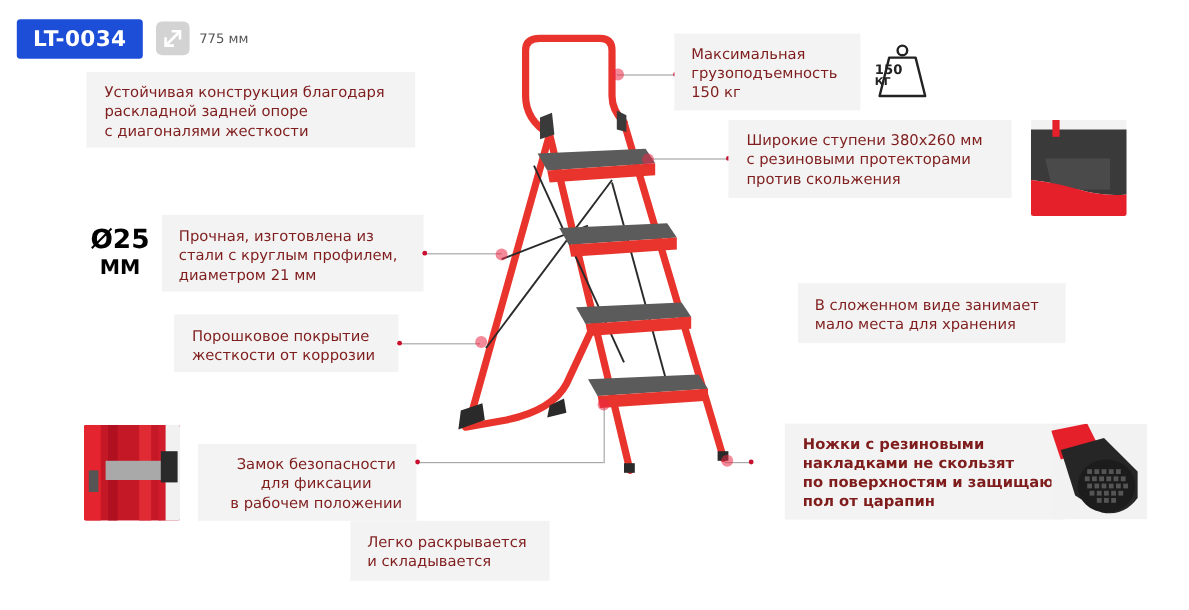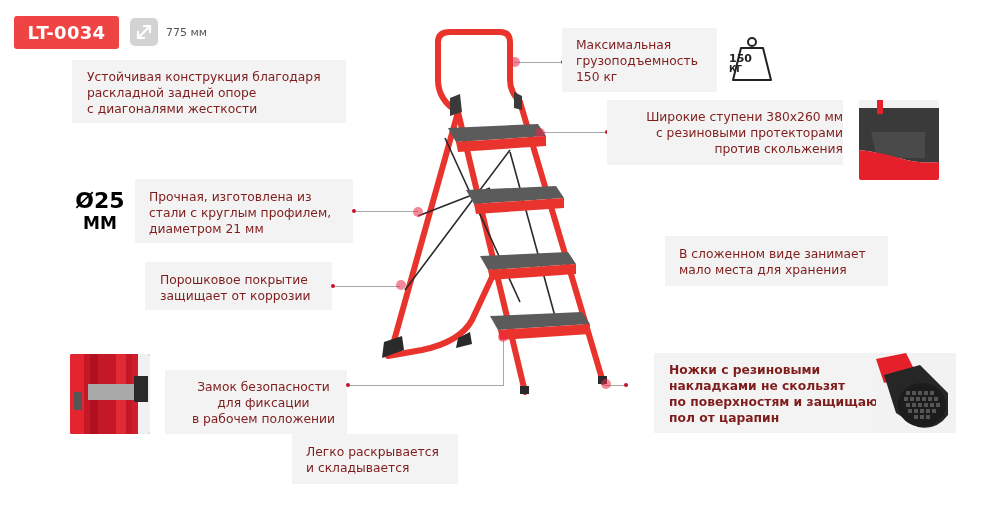--- a/index.html
+++ b/index.html
@@ -1,19 +1,19 @@
 <!DOCTYPE html>
 <html><head>
 <meta charset="utf-8">
 <style>
   html, body { margin: 0; padding: 0; background: #ffffff; }
   body { width: 991px; height: 508px; position: relative; overflow: hidden;
          font-family: "DejaVu Sans", "Liberation Sans", sans-serif; color: #3a3a3a; }
   .abs { position: absolute; }
-  .badge { left: 14px; top: 16px; width: 105px; height: 33px; background: #ef4444; border-radius: 3px;
+  .badge { left: 14px; top: 16px; width: 105px; height: 33px; background: #1d4ed8; border-radius: 3px;
            color: #fff; font-weight: bold; font-size: 18px; line-height: 33px; text-align: center; letter-spacing: 0.3px; }
   .size-icon { left: 130px; top: 18px; width: 28px; height: 28px; background: #d3d3d3; border-radius: 5px; }
   .size-text { left: 166px; top: 26px; font-size: 11px; color: #555; }
   .box { background: #f3f3f3; font-size: 12.3px; line-height: 16px; color: #7f1d1d; padding: 0; box-sizing: border-box; }
   .box span { display: block; white-space: pre-line; }
   .dot { width: 4px; height: 4px; border-radius: 50%; background: #c8102e; }
   .line { background: #a8a8a8; }
   .hline { height: 1px; }
   .vline { width: 1px; }
   .d25 { left: 72px; top: 190px; font-weight: bold; font-size: 22px; line-height: 22px; color: #000000; text-align: center; width: 56px; }
@@ -47,21 +47,21 @@
 <div class="abs box" style="left:135px;top:179px;width:218px;height:64px;padding:10px 0 0 14px;">
   <span>Прочная, изготовлена из
 стали с круглым профилем,
 диаметром 21 мм</span>
 </div>
 <div class="abs dot" style="left:352px;top:209px;"></div>
 <div class="abs line hline" style="left:356px;top:211px;width:62px;"></div>
 
 <div class="abs box" style="left:145px;top:262px;width:187px;height:48px;padding:10px 0 0 15px;">
   <span>Порошковое покрытие
-защищает от коррозии</span>
+жесткости от коррозии</span>
 </div>
 <div class="abs dot" style="left:331px;top:284px;"></div>
 <div class="abs line hline" style="left:335px;top:286px;width:65px;"></div>
 
 <div class="abs thumb" style="left:70px;top:354px;width:80px;height:80px;">
   <svg width="80" height="80" viewBox="0 0 80 80">
     <rect width="80" height="80" fill="#c51826"></rect>
     <rect x="0" y="0" width="14" height="80" fill="#e4242e"></rect>
     <rect x="20" y="0" width="8" height="80" fill="#b01020"></rect>
     <rect x="46" y="0" width="10" height="80" fill="#e02a34"></rect>
@@ -100,21 +100,21 @@
     <path d="M12 12 H34 L42 44 H4 Z" fill="none" stroke="#222" stroke-width="2" stroke-linejoin="round"></path>
   </svg>
   <div class="abs" style="left:0;top:17px;width:46px;text-align:left;font-weight:bold;font-size:11px;line-height:11px;color:#222;">
     <div>150</div>
     <div style="font-size:9px;">КГ</div>
   </div>
 </div>
 
 <div class="abs line hline" style="left:540px;top:132px;width:66px;"></div>
 <div class="abs dot" style="left:605px;top:130px;"></div>
-<div class="abs box" style="left:607px;top:100px;width:236px;height:65px;padding:9px 0 0 15px;text-align:right;">
+<div class="abs box" style="left:607px;top:100px;width:236px;height:65px;padding:9px 0 0 15px;">
   <span>Широкие ступени 380х260 мм
 с резиновыми протекторами
 против скольжения</span>
 </div>
 <div class="abs thumb" style="left:859px;top:100px;width:80px;height:80px;">
   <svg width="80" height="80" viewBox="0 0 80 80">
     <rect width="80" height="80" fill="#f2f2f2"></rect>
     <path d="M0 8 H80 V62 Q60 64 40 58 Q20 52 0 50 Z" fill="#3a3a3a"></path>
     <path d="M12 32 H66 V58 H18 Z" fill="#4a4a4a"></path>
     <path d="M0 50 Q20 52 40 58 Q60 64 80 62 V80 H0 Z" fill="#e5202b"></path>

